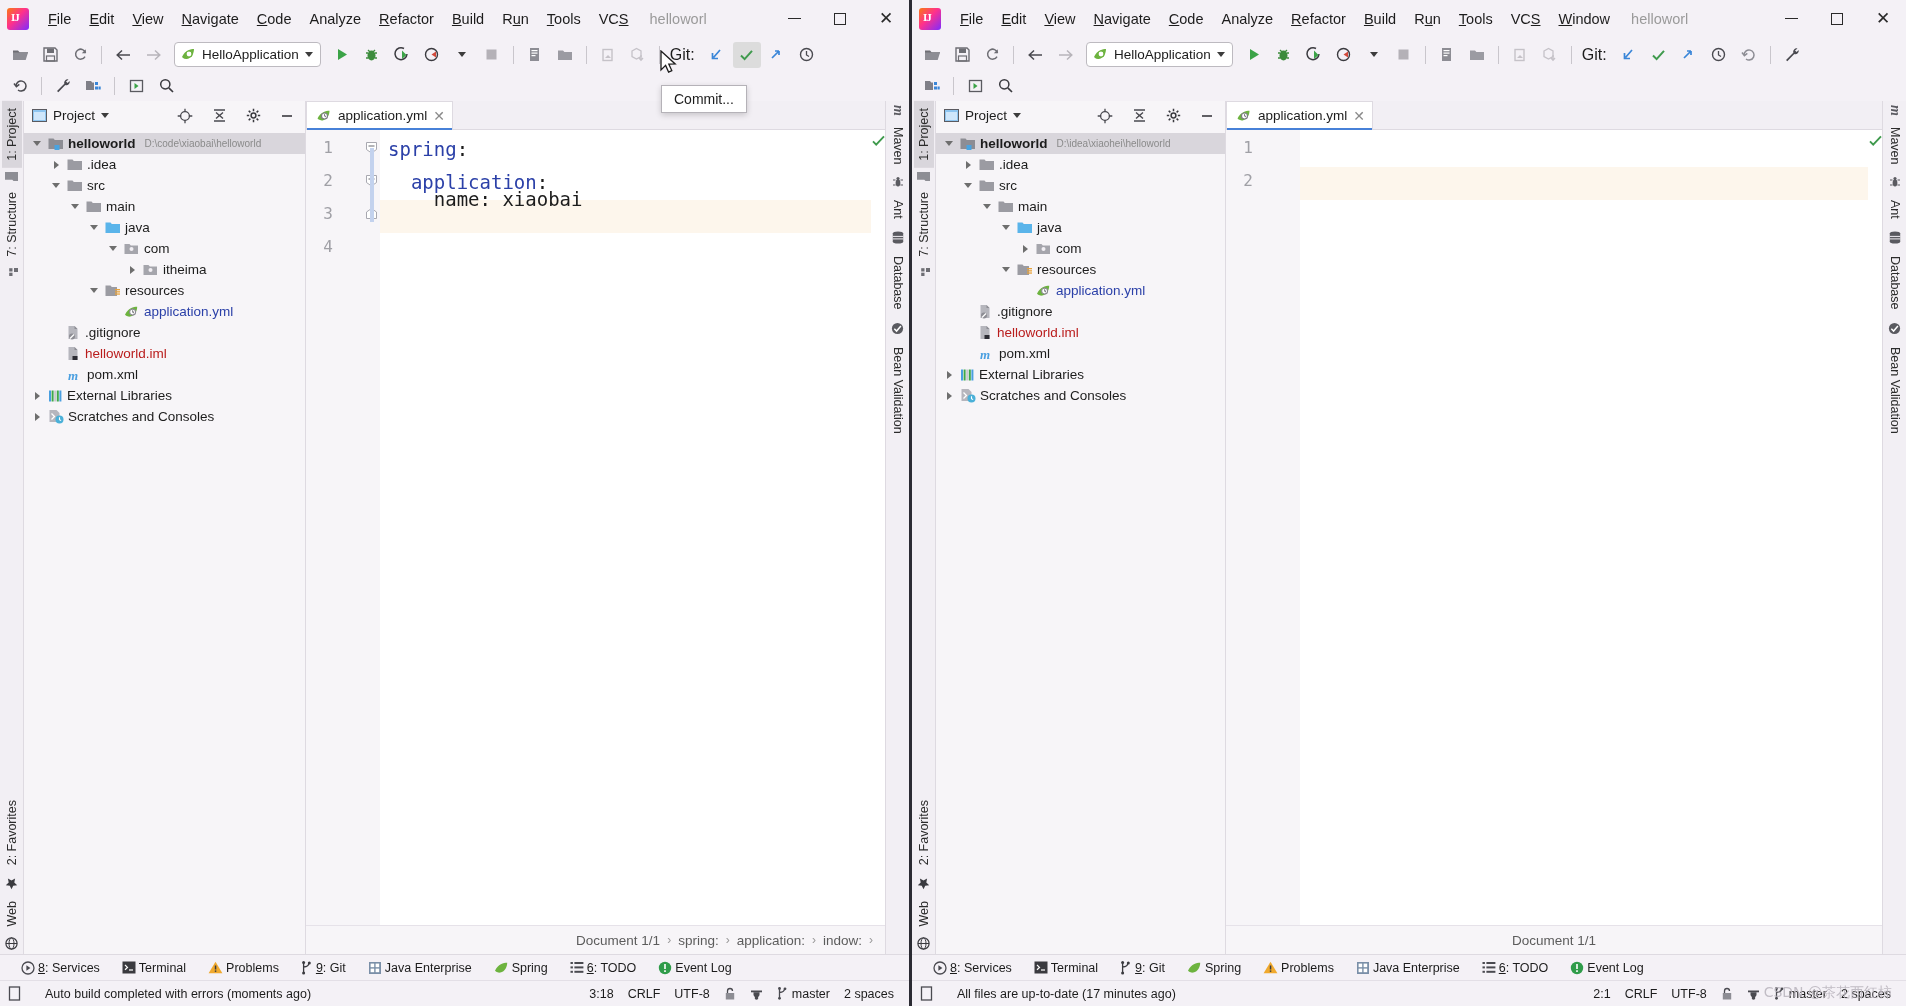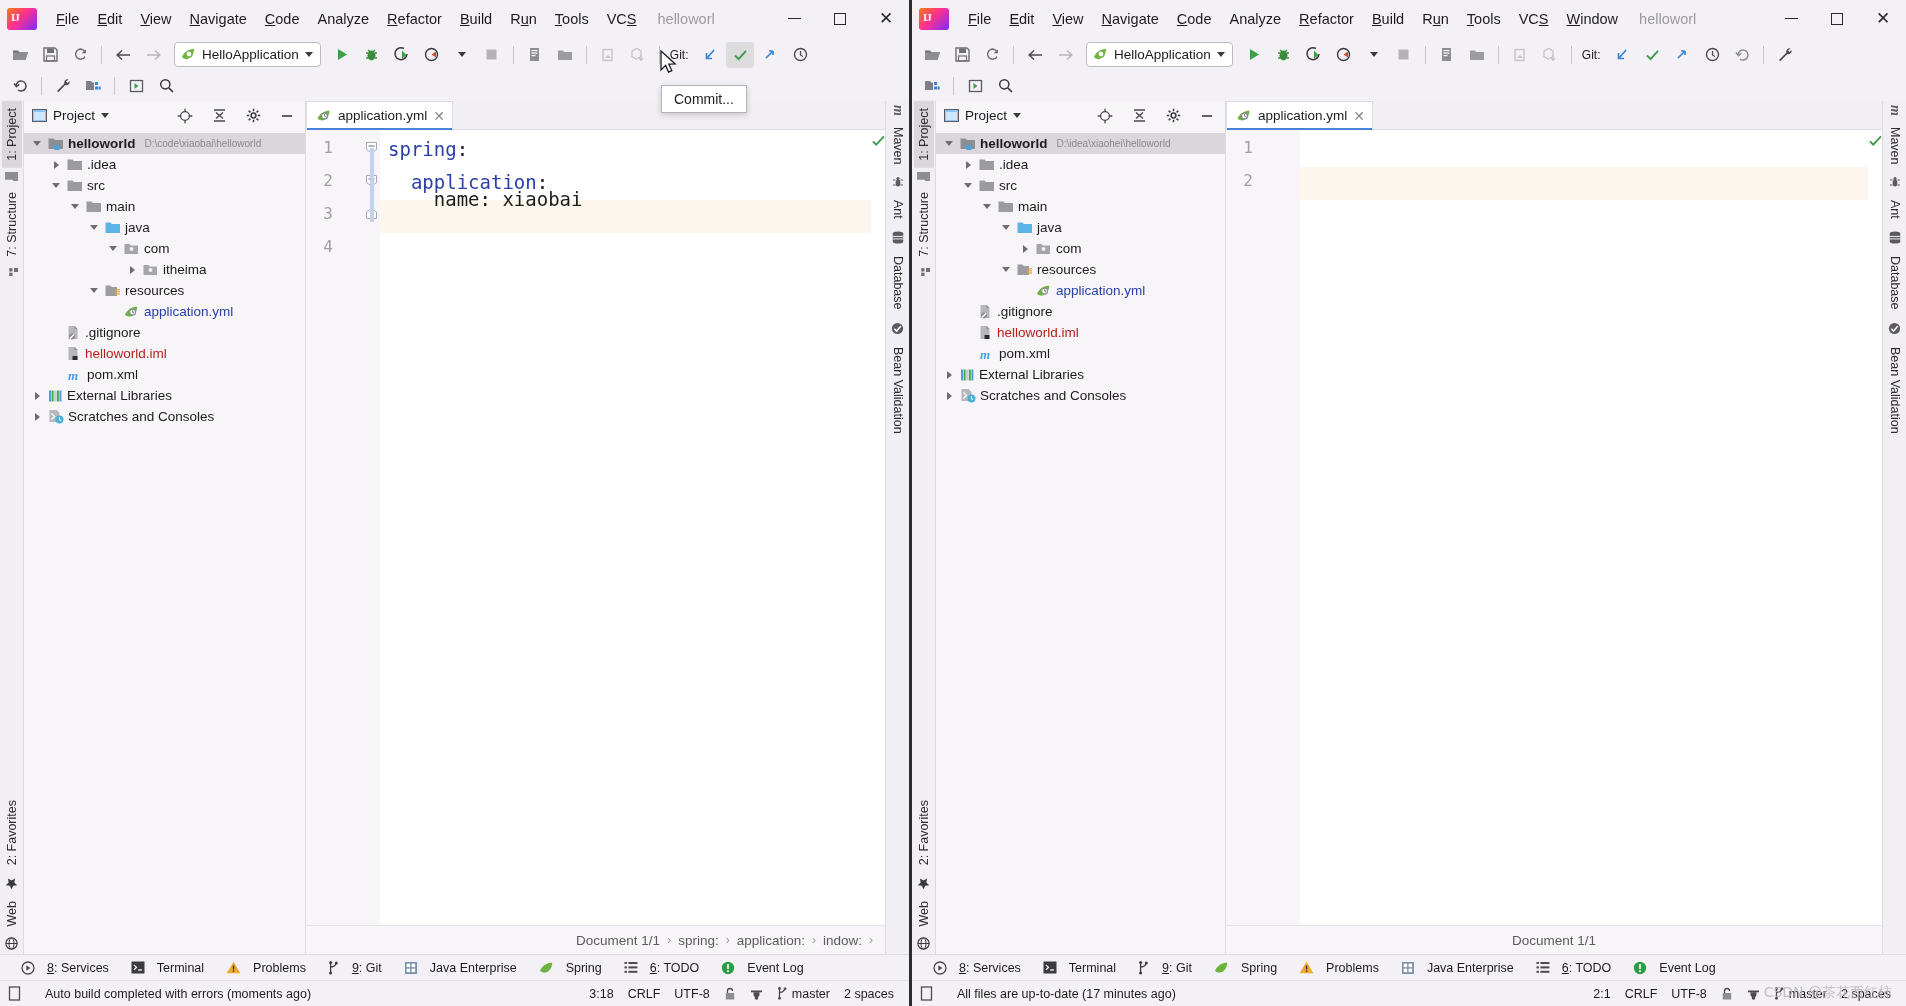--- a/index.html
+++ b/index.html
@@ -9,21 +9,21 @@
 
   
   .win { position:relative; height:1006px; display:flex; flex-direction:column;
          background:#f7f5f8; overflow:hidden; }
   .win-left  { width:912px; border-right:3px solid #2b2b33; }
   .win-right { width:994px; }
 
   
   .menubar { height:37px; display:flex; align-items:center; background:#f4f1f6;
              padding-left:7px; position:relative; flex:0 0 auto; }
-  .ij-logo { width:30px; height:22px; margin-right:10px; position:relative; flex:0 0 auto; }
+  .ij-logo { width:22px; height:22px; margin-right:10px; position:relative; flex:0 0 auto; }
   .ij-logo .sq { position:absolute; inset:0; border-radius:3px;
      background:linear-gradient(135deg,#f97a12 0%,#ff318c 45%,#7d2cff 100%); }
   .ij-logo .ij { position:absolute; left:4px; top:3px; color:#fff; font-size:11px;
      font-weight:bold; font-family:"Liberation Serif", serif; letter-spacing:-1px;}
   .menu-item { font-size:14.5px; color:#1c1c1c; padding:3px 9px; cursor:default;
      white-space:nowrap; }
   .menu-item u { text-decoration:underline; }
   .win-title { font-size:14.5px; color:#9a9a9a; margin-left:12px; white-space:nowrap; }
   .wbtns { position:absolute; right:0; top:0; height:37px; display:flex; }
   .wbtn { width:46px; height:37px; display:flex; align-items:center; justify-content:center;
@@ -39,21 +39,21 @@
   .tbtn { width:28px; height:26px; display:flex; align-items:center; justify-content:center;
           border-radius:3px; cursor:default; position:relative; }
   .tbtn.hl { background:#dcdcdc; }
   .tsep { width:1px; height:18px; background:#c9c6cc; margin:0 5px; }
   .run-config { display:flex; align-items:center; height:25px; background:#fff;
       border:1px solid #bdbac0; border-radius:4px; padding:0 7px 0 5px; gap:6px;
       margin:0 5px; cursor:default; }
   .run-config .label { font-size:13.5px; color:#1c1c1c; white-space:nowrap; }
   .caret { width:0;height:0;border-left:4px solid transparent;border-right:4px solid transparent;
       border-top:5px solid #3c3c3c; }
-  .git-label { font-size:12px; color:#1c1c1c; margin:0 6px 0 3px; }
+  .git-label { font-size:16px; color:#1c1c1c; margin:0 6px 0 3px; }
 
   
   .ic { display:block; }
   svg.ic { overflow:visible; }
 
   
   .body { flex:1 1 auto; display:flex; min-height:0; background:#f7f5f8; }
   .stripe { width:24px; background:#f2eff4; border-right:1px solid #dedae1;
       display:flex; flex-direction:column; align-items:center; position:relative;
       flex:0 0 auto; }
@@ -118,21 +118,21 @@
   
   .docbar { height:29px; background:#f7f5f8; display:flex; align-items:center;
       justify-content:flex-end; gap:7px; padding-right:12px; font-size:13.5px;
       color:#5c5c5c; flex:0 0 auto; border-top:1px solid #e6e2e9; }
   .docbar .crumb { cursor:default; }
   .docbar .sepc { color:#9a9a9a; font-size:12px; }
 
   
   .toolwin-bar { height:26px; background:#f4f1f6; display:flex; align-items:center;
       gap:0; padding-left:10px; border-top:1px solid #dedae1; flex:0 0 auto; }
-  .twitem { display:flex; align-items:center; gap:12px; font-size:12.5px; color:#1c1c1c;
+  .twitem { display:flex; align-items:center; gap:3px; font-size:12.5px; color:#1c1c1c;
       padding:0 11px; cursor:default; white-space:nowrap; }
   .twitem u { text-decoration:underline; }
   .statusbar { height:26px; background:#f4f1f6; display:flex; align-items:center;
       padding:0 8px; font-size:12.5px; color:#1c1c1c; flex:0 0 auto;
       border-top:1px solid #e3dfe6; }
   .st-msg { margin-left:23px; }
   .st-sp { flex:1 1 auto; }
   .st-item { padding:0 7px; white-space:nowrap; cursor:default; }
 
   

